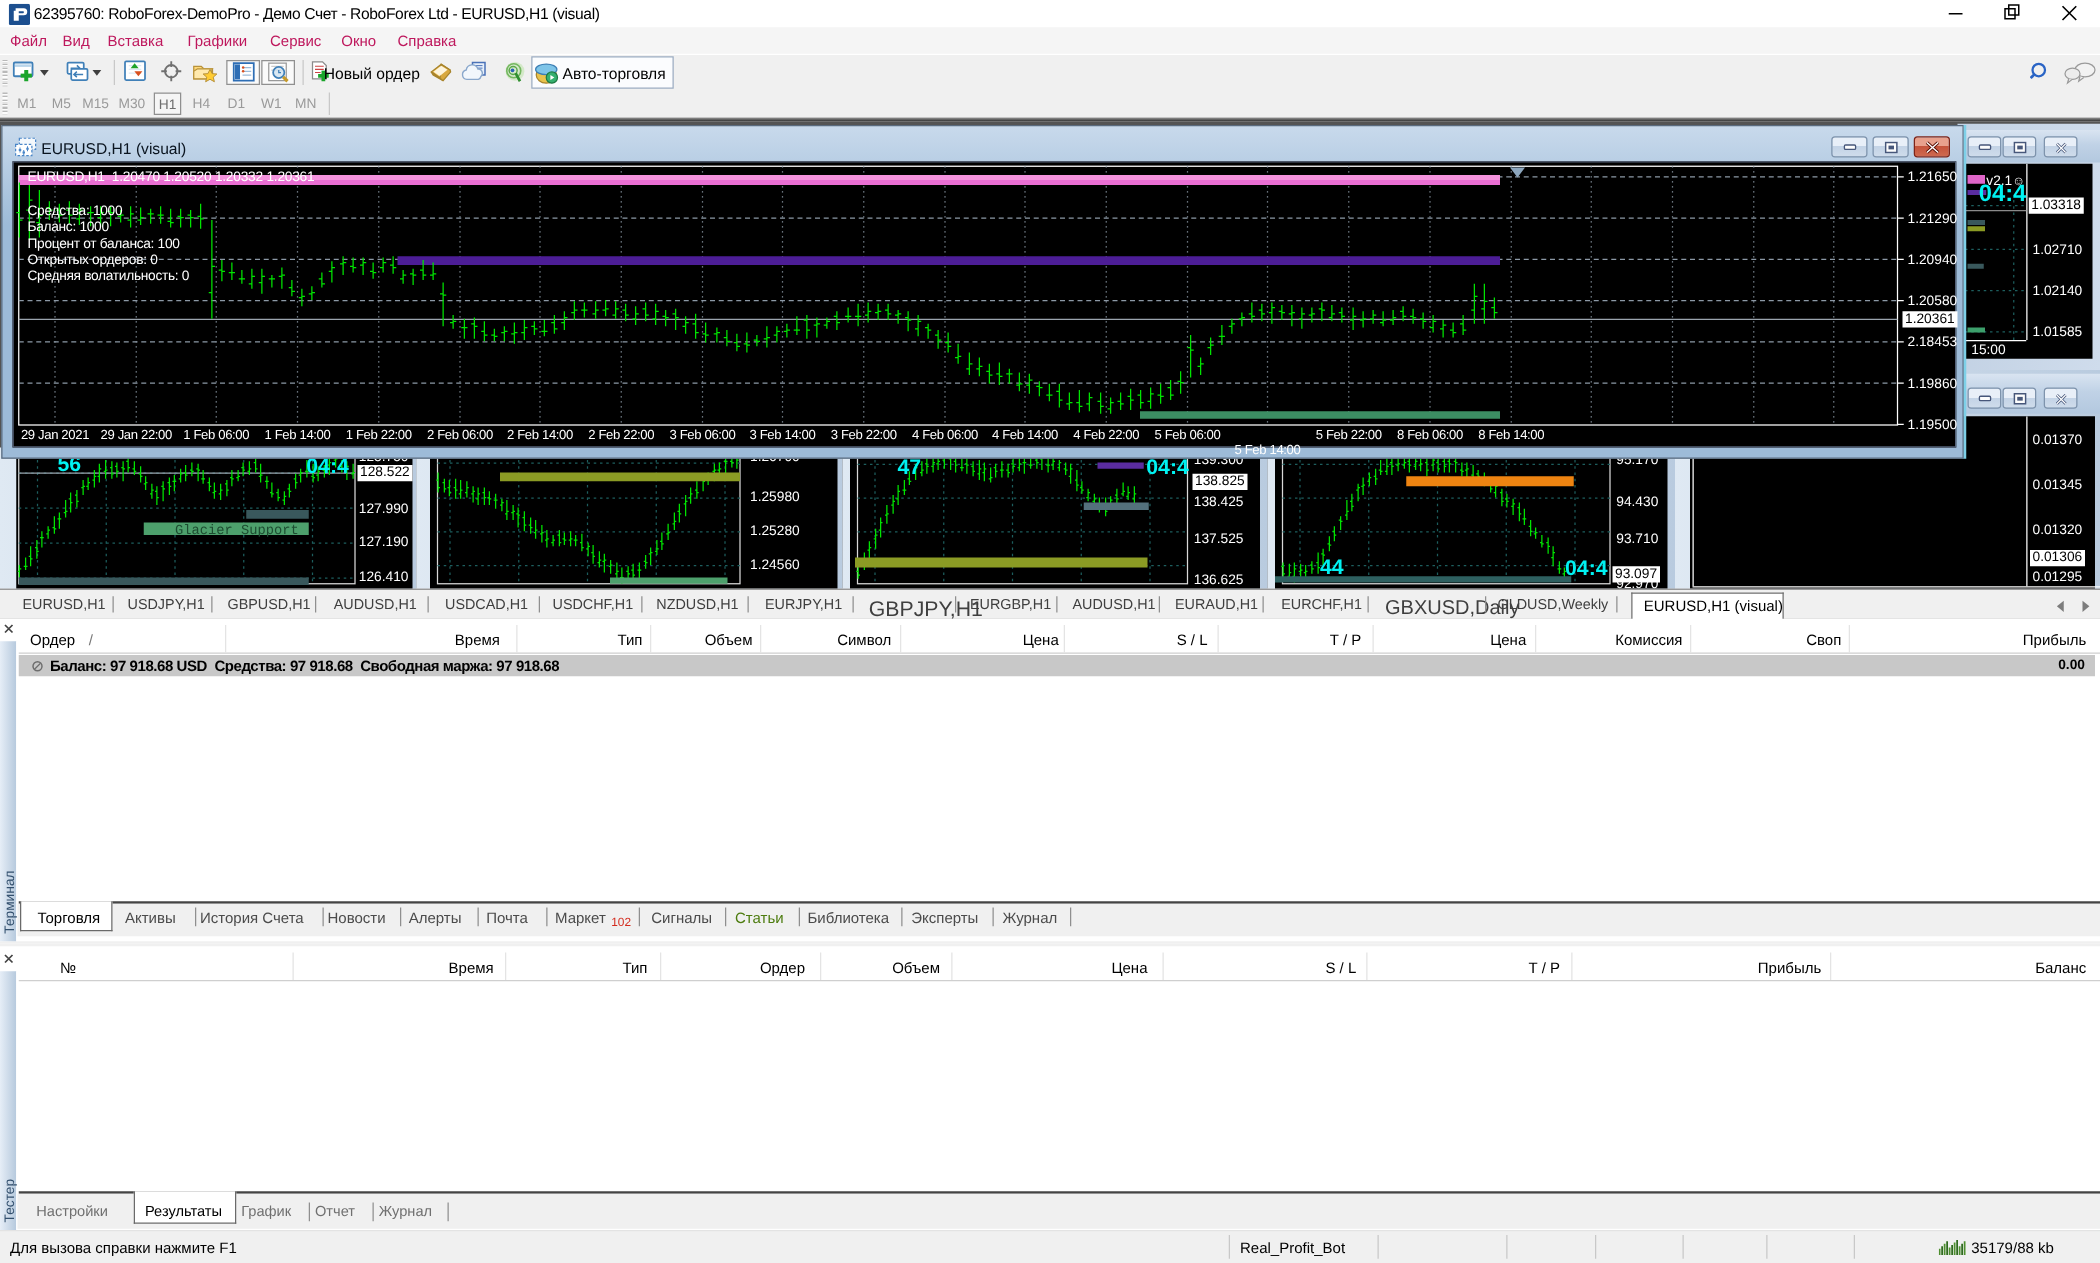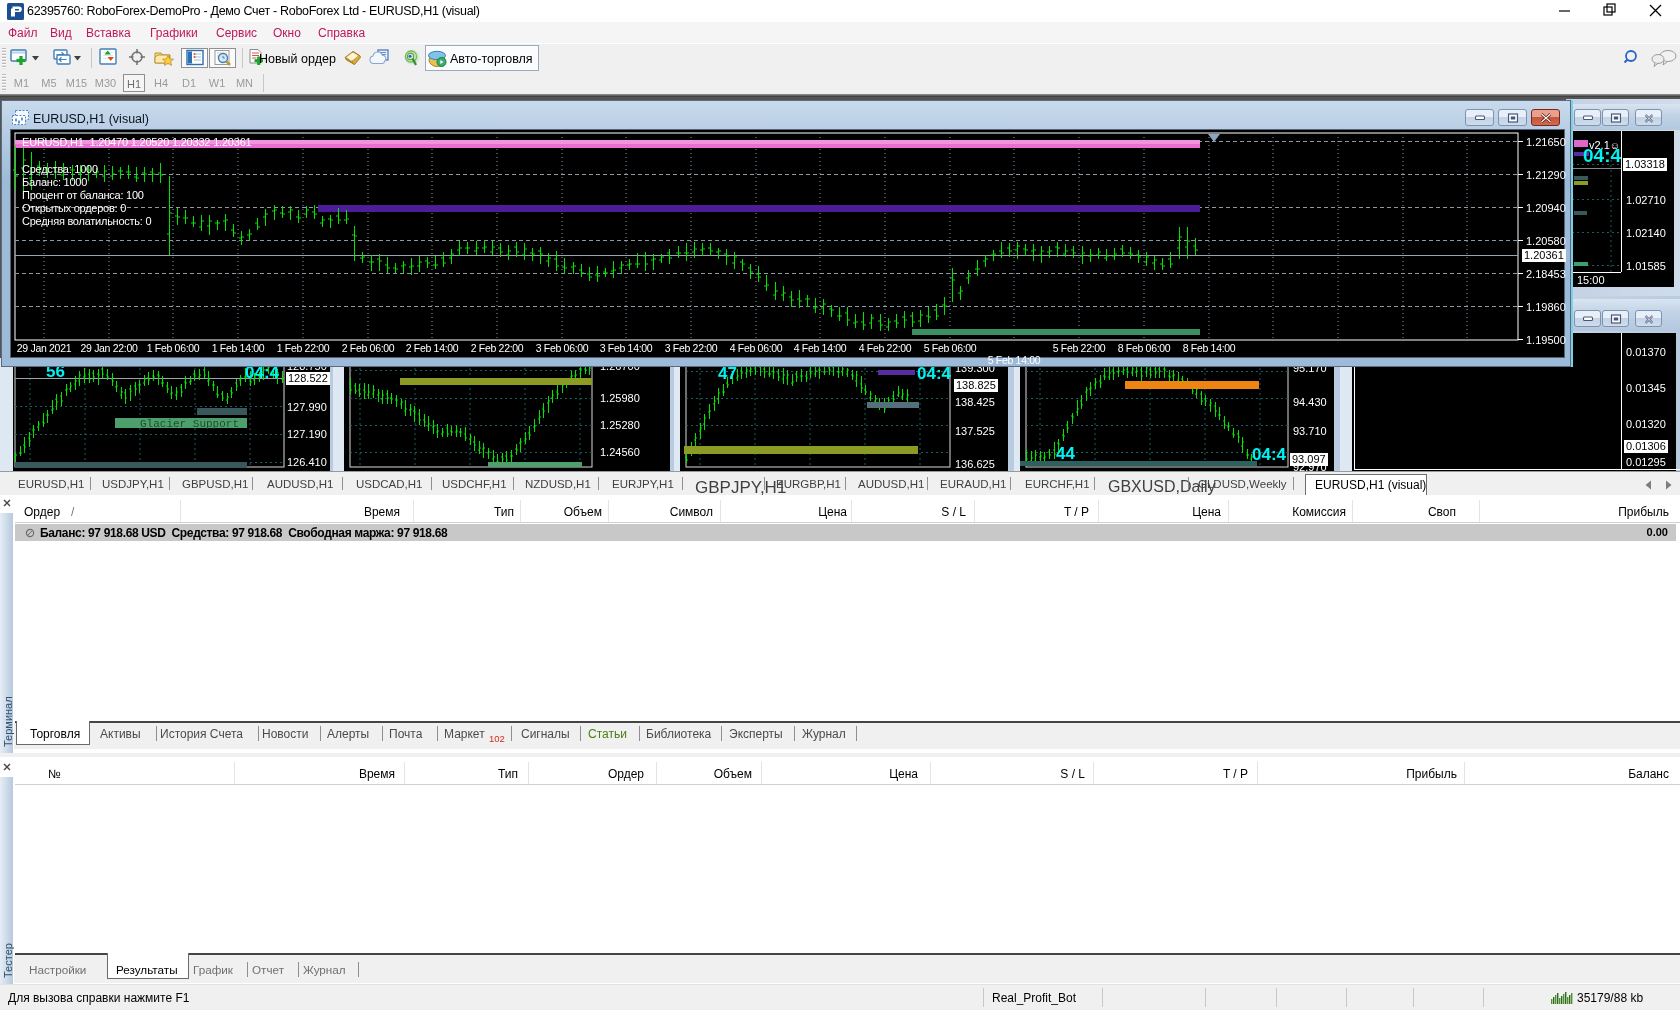--- a/index.html
+++ b/index.html
@@ -480,21 +480,21 @@
       <div class="thead" style="left:56px;top:5px;color:#777">/</div>
       <div class="thead" style="left:225px;top:5px;width:160px;text-align:right">Время</div>
       <div class="thead" style="left:339px;top:5px;width:160px;text-align:right">Тип</div>
       <div class="thead" style="left:427px;top:5px;width:160px;text-align:right">Объем</div>
       <div class="thead" style="left:538px;top:5px;width:160px;text-align:right">Символ</div>
       <div class="thead" style="left:672px;top:5px;width:160px;text-align:right">Цена</div>
       <div class="thead" style="left:791px;top:5px;width:160px;text-align:right">S / L</div>
       <div class="thead" style="left:914px;top:5px;width:160px;text-align:right">T / P</div>
       <div class="thead" style="left:1046px;top:5px;width:160px;text-align:right">Цена</div>
       <div class="thead" style="left:1171px;top:5px;width:160px;text-align:right">Комиссия</div>
-      <div class="thead" style="left:1298px;top:5px;width:143px;text-align:right">Своп</div>
+      <div class="thead" style="left:1298px;top:5px;width:160px;text-align:right">Своп</div>
       <div class="thead" style="left:1494px;top:5px;width:160px;text-align:right">Прибыль</div>
       <div class="thr" style="left:165px;width:1px;background:#e4e4e4"></div>
       <div class="thr" style="left:398px;width:1px;background:#e4e4e4"></div>
       <div class="thr" style="left:505px;width:1px;background:#e4e4e4"></div>
       <div class="thr" style="left:593px;width:1px;background:#e4e4e4"></div>
       <div class="thr" style="left:705px;width:1px;background:#e4e4e4"></div>
       <div class="thr" style="left:836px;width:1px;background:#e4e4e4"></div>
       <div class="thr" style="left:959px;width:1px;background:#e4e4e4"></div>
       <div class="thr" style="left:1083px;width:1px;background:#e4e4e4"></div>
       <div class="thr" style="left:1213px;width:1px;background:#e4e4e4"></div>

